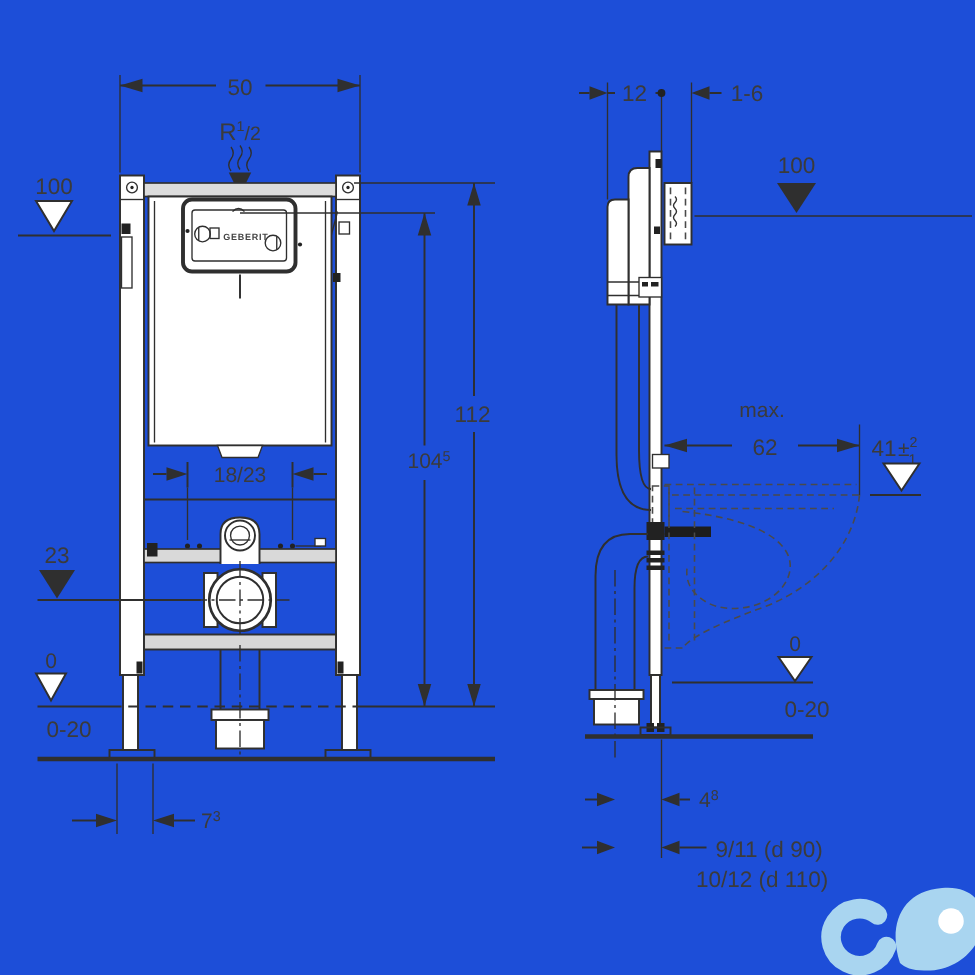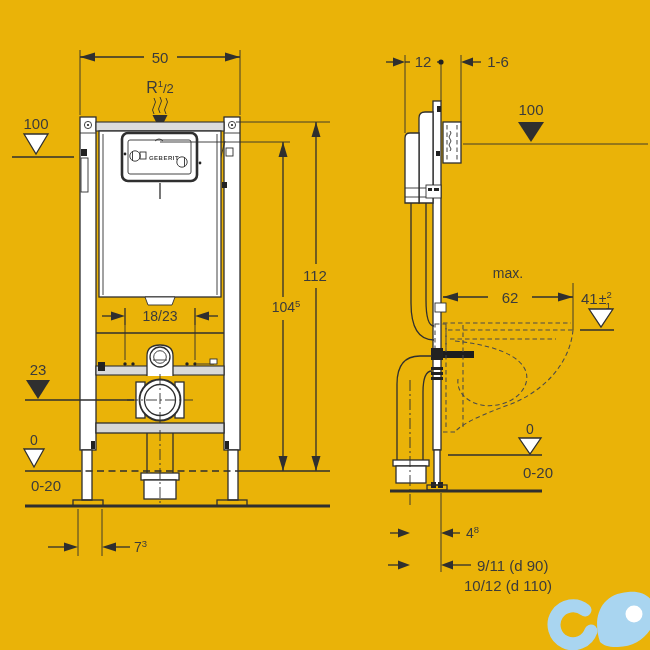--- a/index.html
+++ b/index.html
@@ -1,16 +1,16 @@
 <!DOCTYPE html>
 <html><head>
 <meta charset="utf-8">
 <style>
   html,body{margin:0;padding:0;background:#fff}
-  .stage{position:relative;width:650px;height:650px;background:#eab308;overflow:hidden}
+  .stage{position:relative;width:650px;height:650px;background:#1d4ed8;overflow:hidden}
   svg text{font-family:"Liberation Sans", sans-serif;fill:#3b3b3b}
   .s{stroke:#2f2f2f;fill:none;stroke-width:1.3}
   .s2{stroke:#2f2f2f;fill:none;stroke-width:1.8}
   .t{stroke:#2f2f2f;fill:none;stroke-width:.9}
   .w{fill:#fff}
   .b{fill:#222;stroke:none}
   .arr{fill:#2f2f2f;stroke:none}
   .g{fill:#dcdcdc}
   .dash{stroke-dasharray:7 4.5}
   .dd{stroke:#2f2f2f;fill:none;stroke-width:.9;stroke-dasharray:11 3 2 3}

